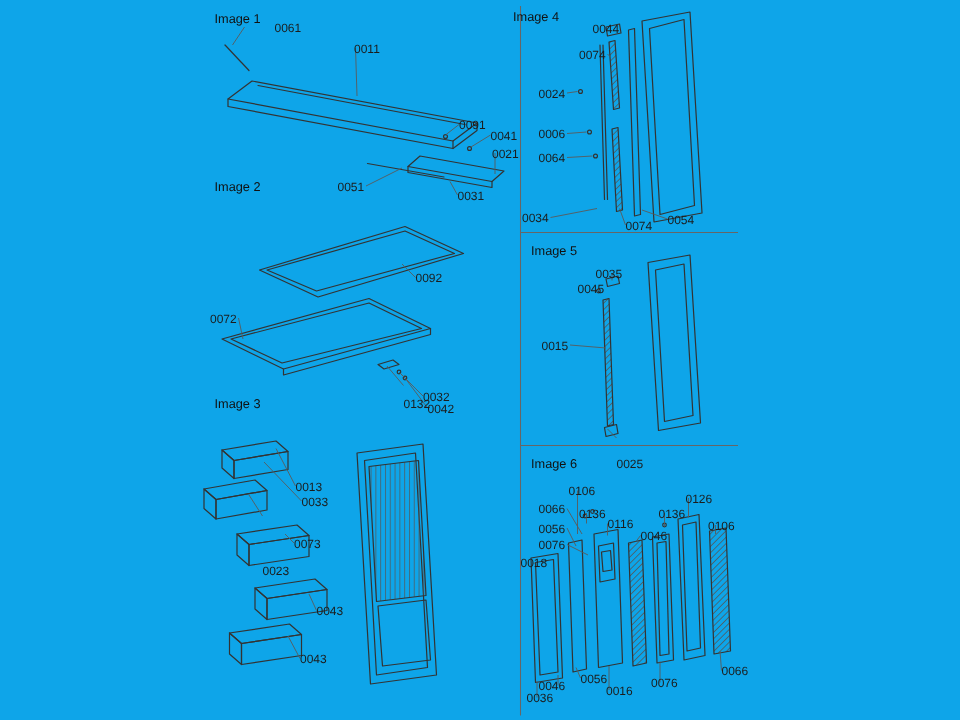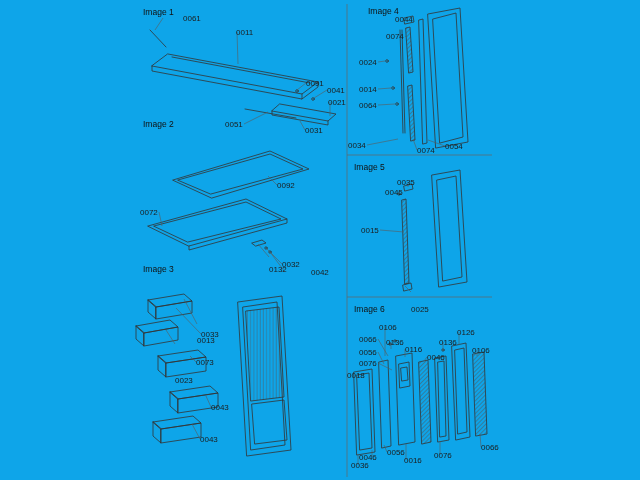--- a/index.html
+++ b/index.html
@@ -189,33 +189,33 @@
       <span class="part-label" style="left: 306px; top: 79px;">0091</span>
       <span class="part-label" style="left: 327px; top: 86px;">0041</span>
       <span class="part-label" style="left: 328px; top: 98px;">0021</span>
       <span class="part-label" style="left: 225px; top: 120px;">0051</span>
       <span class="part-label" style="left: 305px; top: 126px;">0031</span>
       <span class="panel-title" style="left: 143px; top: 120px;">Image 2</span>
       <span class="part-label" style="left: 277px; top: 181px;">0092</span>
       <span class="part-label" style="left: 140px; top: 208px;">0072</span>
       <span class="part-label" style="left: 269px; top: 253px; margin-top: 12px;">0132</span>
       <span class="part-label" style="left: 282px; top: 260px;">0032</span>
-      <span class="part-label" style="left: 285px; top: 268px; margin-left: 26px;">0042</span>
+      <span class="part-label" style="left: 285px; top: 268px;">0042</span>
       <span class="panel-title" style="left: 143px; top: 265px;">Image 3</span>
-      <span class="part-label" style="left: 197px; top: 320px; margin-top: 16px;">0013</span>
+      <span class="part-label" style="left: 197px; top: 320px;">0013</span>
       <span class="part-label" style="left: 201px; top: 330px;">0033</span>
       <span class="part-label" style="left: 175px; top: 340px; margin-top: 36px;">0023</span>
       <span class="part-label" style="left: 196px; top: 358px;">0073</span>
       <span class="part-label" style="left: 211px; top: 403px;">0043</span>
       <span class="part-label" style="left: 200px; top: 435px;">0043</span>
-      <span class="panel-title" style="left: 368px; top: 7px;">Image 4</span>
+      <span class="panel-title" style="left: 342px; top: 7px;">Image 4</span>
       <span class="part-label" style="left: 395px; top: 15px;">0044</span>
       <span class="part-label" style="left: 386px; top: 32px;">0074</span>
       <span class="part-label" style="left: 359px; top: 58px;">0024</span>
-      <span class="part-label" style="left: 359px; top: 85px;">0014</span>
+      <span class="part-label" style="left: 359px; top: 85px;">0006</span>
       <span class="part-label" style="left: 359px; top: 101px;">0064</span>
       <span class="part-label" style="left: 348px; top: 141px;">0034</span>
       <span class="part-label" style="left: 417px; top: 146px;">0074</span>
       <span class="part-label" style="left: 445px; top: 142px;">0054</span>
       <span class="panel-title" style="left: 354px; top: 163px;">Image 5</span>
       <span class="part-label" style="left: 397px; top: 178px;">0035</span>
       <span class="part-label" style="left: 385px; top: 188px;">0045</span>
       <span class="part-label" style="left: 361px; top: 226px;">0015</span>
       <span class="part-label" style="left: 411px; top: 288px; margin-top: 17px;">0025</span>
       <span class="panel-title" style="left: 354px; top: 305px;">Image 6</span>

